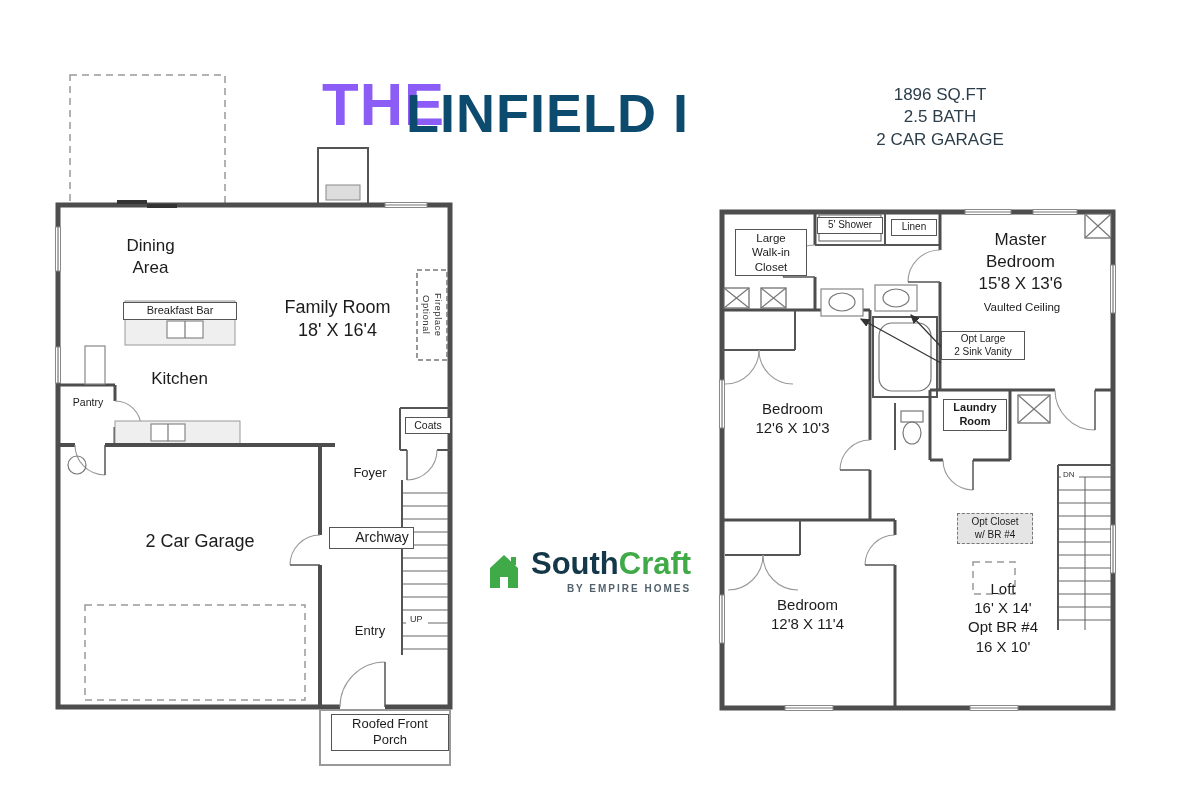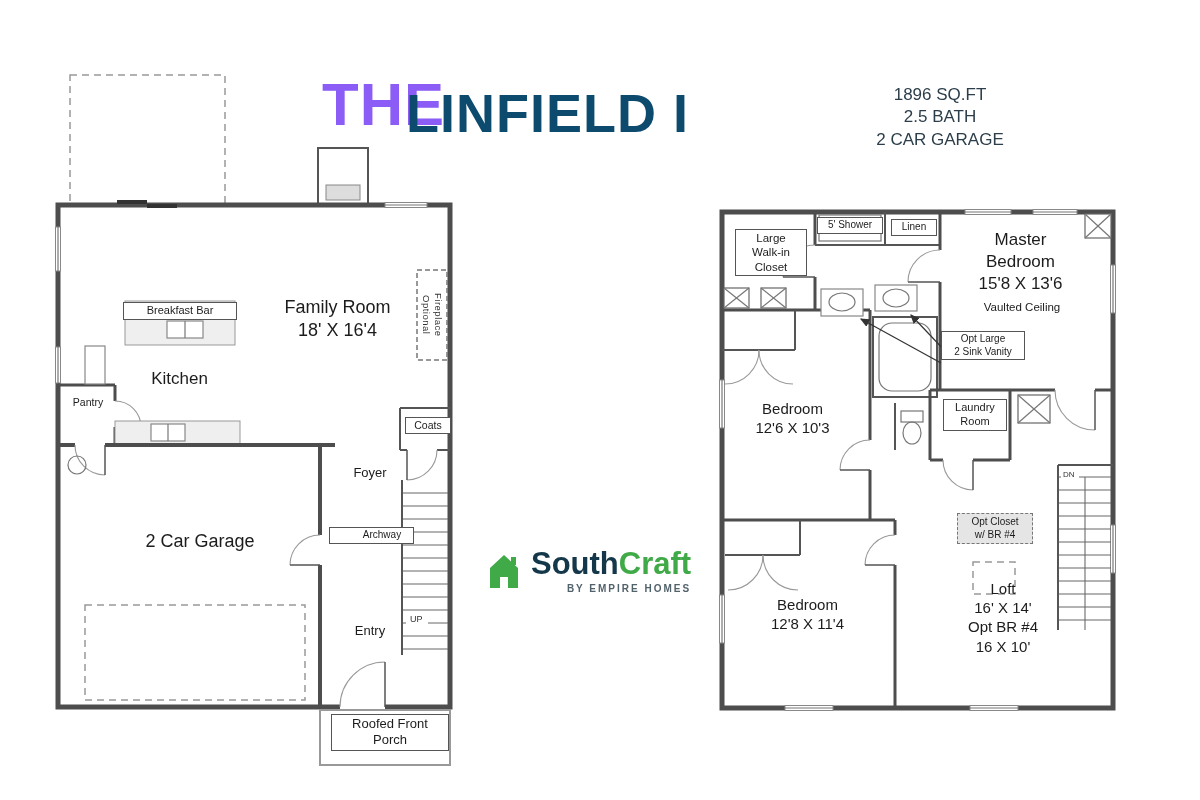--- a/index.html
+++ b/index.html
@@ -152,30 +152,32 @@
         <path d="M 285 642 A 45 45 0 0 1 330 597" class="door"></path>
         <line x1="330" y1="597" x2="330" y2="642" class="leaf"></line>
       </g>
 
       <rect x="30" y="540" width="220" height="95" class="dash"></rect>
       <circle cx="22" cy="400" r="9" class="thin"></circle>
 
       <rect x="265" y="645" width="130" height="55" fill="none" stroke="#999" stroke-width="2"></rect>
     </svg>
 
+    <div class="lbl" style="left:38px;top:170px;width:115px;font-size:17px;">Dining
+Area</div>
     <div class="lbl boxed" style="left:68px;top:237px;width:108px;font-size:11px;">Breakfast Bar</div>
     <div class="lbl" style="left:205px;top:231px;width:155px;font-size:18px;">Family Room
 18' X 16'4</div>
     <div class="lbl" style="left:72px;top:303px;width:105px;font-size:17px;">Kitchen</div>
     <div class="lbl" style="left:4px;top:331px;width:58px;font-size:10.5px;">Pantry</div>
     <div class="lbl vert" style="left:362px;top:206px;width:30px;height:88px;font-size:9.5px;">Optional
 Fireplace</div>
     <div class="lbl boxed" style="left:350px;top:352px;width:40px;font-size:10.5px;">Coats</div>
     <div class="lbl" style="left:283px;top:400px;width:64px;font-size:13px;">Foyer</div>
-    <div class="lbl boxed" style="left:274px;top:462px;width:58px;font-size:10px;padding-left:23px;">Archway</div>
+    <div class="lbl boxed" style="left:274px;top:462px;width:58px;font-size:14px;padding-left:23px;">Archway</div>
     <div class="lbl" style="left:55px;top:465px;width:180px;font-size:18px;">2 Car Garage</div>
     <div class="lbl" style="left:283px;top:558px;width:64px;font-size:13px;">Entry</div>
     <div class="lbl boxed" style="left:276px;top:649px;width:112px;font-size:13px;">Roofed Front Porch</div>
   </div>
 
   <div class="plan" id="plan2">
     <svg width="405" height="510" viewBox="0 0 405 510">
       <defs>
         <marker id="arr" markerWidth="9" markerHeight="8" refX="7" refY="3.5" orient="auto">
           <path d="M0,0 L8,3.5 L0,7 z" fill="#333"></path>
@@ -321,21 +323,21 @@
     <div class="lbl boxed" style="left:102px;top:12px;width:60px;font-size:10px;">5' Shower</div>
     <div class="lbl boxed" style="left:176px;top:14px;width:40px;font-size:10px;">Linen</div>
     <div class="lbl" style="left:238px;top:24px;width:135px;font-size:17px;">Master
 Bedroom
 15'8 X 13'6</div>
     <div class="lbl" style="left:252px;top:95px;width:110px;font-size:11.5px;">Vaulted Ceiling</div>
     <div class="lbl boxed" style="left:226px;top:126px;width:78px;font-size:10px;white-space:pre-line;">Opt Large
 2 Sink Vanity</div>
     <div class="lbl" style="left:25px;top:194px;width:105px;font-size:15px;">Bedroom
 12'6 X 10'3</div>
-    <div class="lbl boxed" style="left:228px;top:194px;width:58px;font-size:11px;white-space:pre-line;">Laundry
+    <div class="lbl boxed" style="left:228px;top:194px;width:58px;font-size:11px;white-space:pre-line;font-weight:bold;">Laundry
 Room</div>
     <div class="lbl dashbox" style="left:242px;top:308px;width:70px;font-size:10px;white-space:pre-line;">Opt Closet
 w/ BR #4</div>
     <div class="lbl" style="left:40px;top:390px;width:105px;font-size:15px;">Bedroom
 12'8 X 11'4</div>
     <div class="lbl" style="left:232px;top:374px;width:112px;font-size:15px;">Loft
 16' X 14'
 Opt BR #4
 16 X 10'</div>
   </div>

